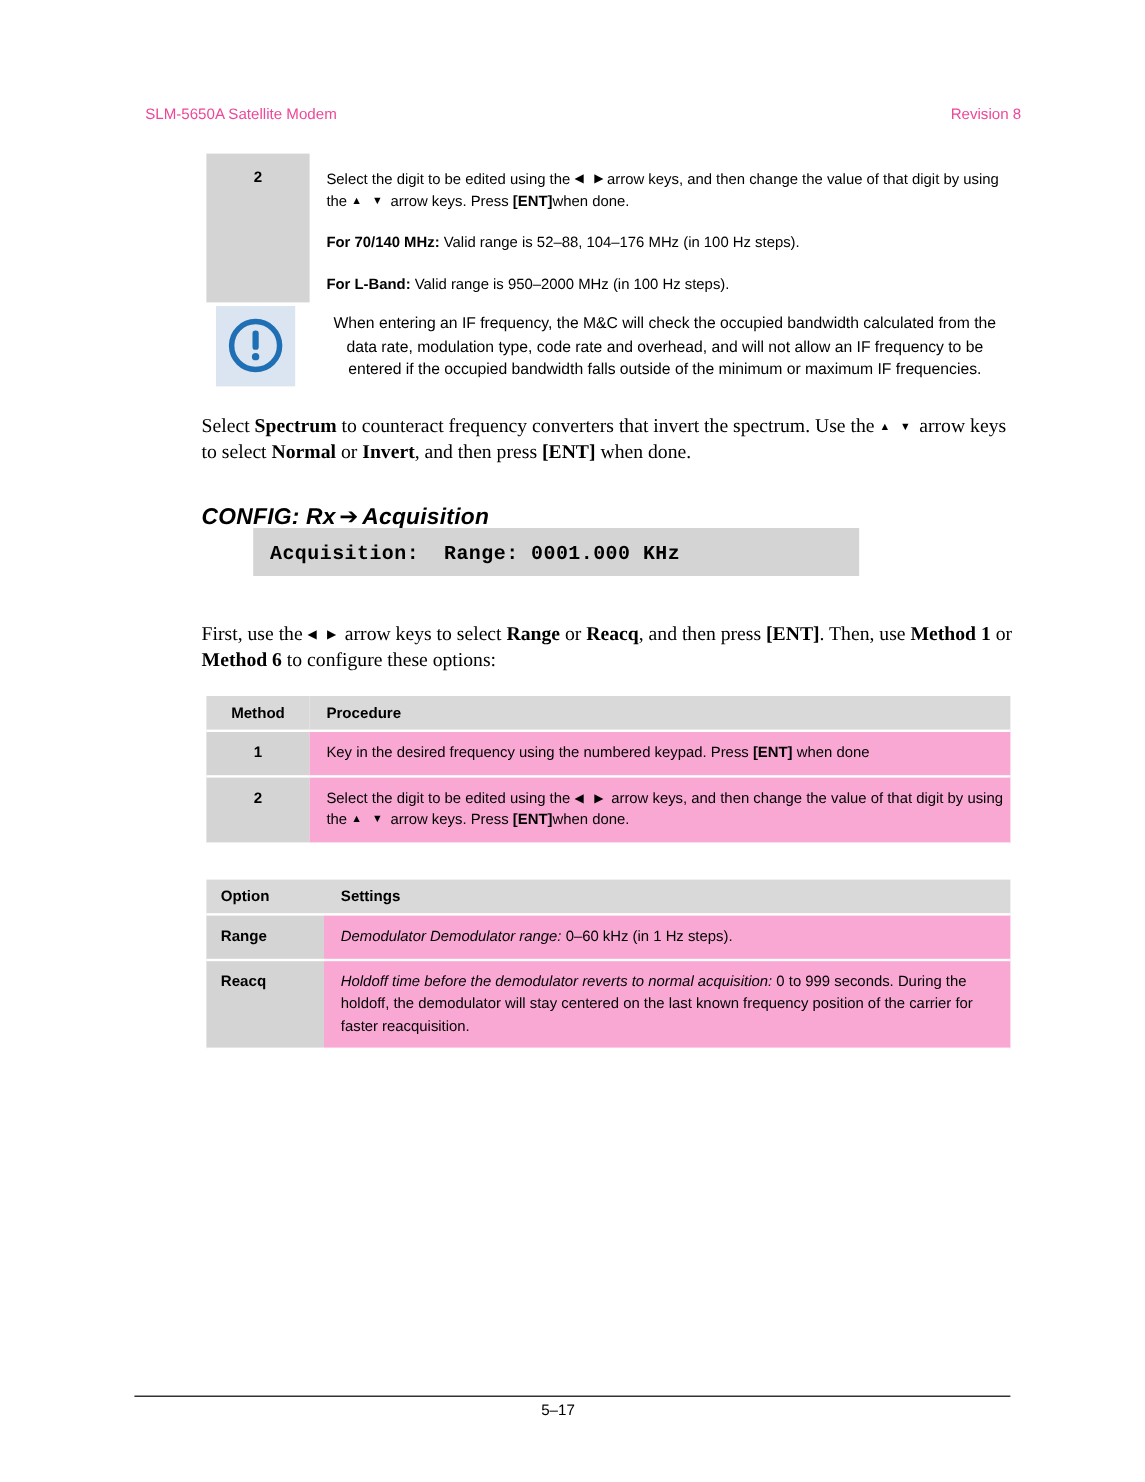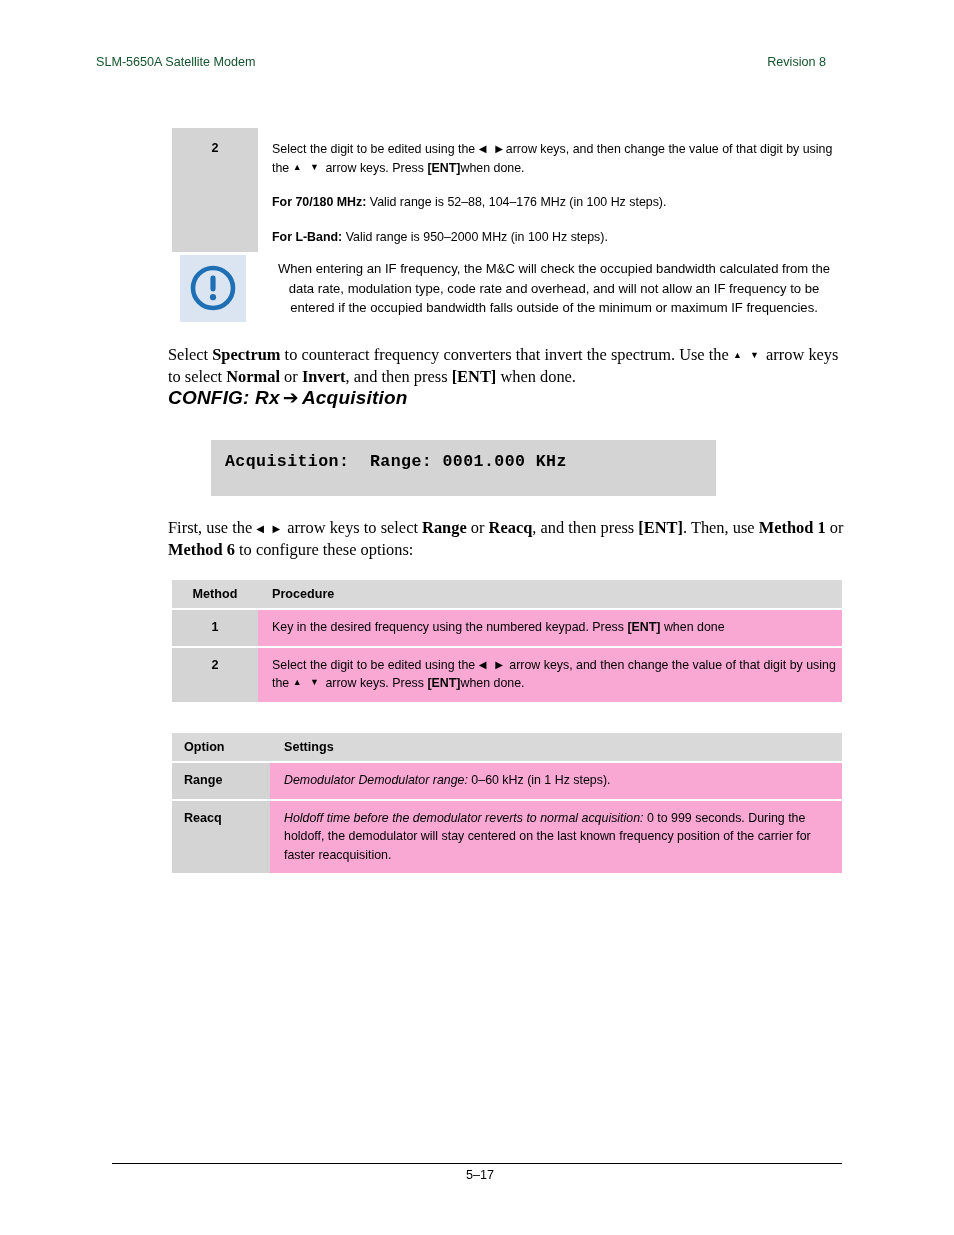--- a/index.html
+++ b/index.html
@@ -16,35 +16,35 @@
     overflow: hidden;
   }
   .page {
     position: absolute;
     inset: 0;
   }
 
   
   .doc-header {
     position: absolute;
-    left: 96px;
+    left: 121px;
     top: 54px;
     width: 730px;
     font-family: "Liberation Sans", "DejaVu Sans", sans-serif;
     font-size: 12.6px;
     line-height: 17px;
-    color: #14532d;
+    color: #ec4899;
   }
   .doc-header .row {
     display: flex;
     justify-content: space-between;
     align-items: baseline;
   }
   .doc-header .left { text-align: left; }
-  .doc-header .right { text-align: center; }
+  .doc-header .right { text-align: center; margin-top: 33px; }
 
   
   .sans {
     font-family: "Liberation Sans", "DejaVu Sans", sans-serif;
     font-size: 12.4px;
     line-height: 18.5px;
   }
   b, .b { font-weight: bold; }
 
   
@@ -123,40 +123,40 @@
     line-height: 21.5px;
   }
   #par-spectrum { left: 168px; top: 344px; width: 676px; }
   #par-first    { left: 168px; top: 517px; width: 676px; }
   #par-note-following { left: 178px; top: 697px; width: 676px; }
 
   
   .section-heading {
     position: absolute;
     left: 168px;
-    top: 386px;
+    top: 420px;
     font-family: "Liberation Sans", "DejaVu Sans", sans-serif;
     font-weight: bold;
     font-style: italic;
     font-size: 19px;
     letter-spacing: 0.2px;
   }
   .section-heading .arrow-glyph {
     font-style: normal;
     font-weight: bold;
     padding: 0 3px;
   }
 
   
   .lcd-box {
     position: absolute;
     left: 211px;
     top: 440px;
     width: 505px;
-    height: 56px;
+    height: 40px;
     background: #d4d4d4;
     font-family: "Liberation Mono", "DejaVu Sans Mono", monospace;
     font-weight: bold;
     font-size: 16.6px;
     line-height: 23px;
     letter-spacing: 0.4px;
     padding: 10px 0 0 0;
     box-sizing: border-box;
   }
   .lcd-line { white-space: pre; margin-left: 14px; }
@@ -218,21 +218,21 @@
   .footer-rule {
     position: absolute;
     left: 112px;
     top: 1163px;
     width: 730px;
     height: 1px;
     background: #000;
   }
   .footer-num {
     position: absolute;
-    left: 115px;
+    left: 100px;
     top: 1168px;
     width: 730px;
     text-align: center;
     font-family: "Liberation Sans", "DejaVu Sans", sans-serif;
     font-size: 12.6px;
   }
 </style>
 </head>
 <body>
 
@@ -249,21 +249,21 @@
     <tbody>
         <tr>
       <td class="num-cell">2</td>
       <td class="body-cell sans">
         <p><span>Select the digit to be edited using the</span>
           <span class="arrow-lr">◀  ▶</span><span>arrow keys, and then change the value of that digit by using the</span>
           <span class="arrow-ud">▲ ▼</span>
           <span>arrow keys. Press</span>
           <b>[ENT]</b><span>when done.</span>
         </p>
-        <p><b>For 70/180 MHz:</b>
+        <p><b>For 70/140 MHz:</b>
           <span>Valid range is 52–88, 104–176 MHz (in 100 Hz steps).</span>
         </p>
         <p><b>For L-Band:</b>
           <span>Valid range is 950–2000 MHz (in 100 Hz steps).</span>
         </p>
       </td>
     </tr>
   </tbody>
     </table>
 

